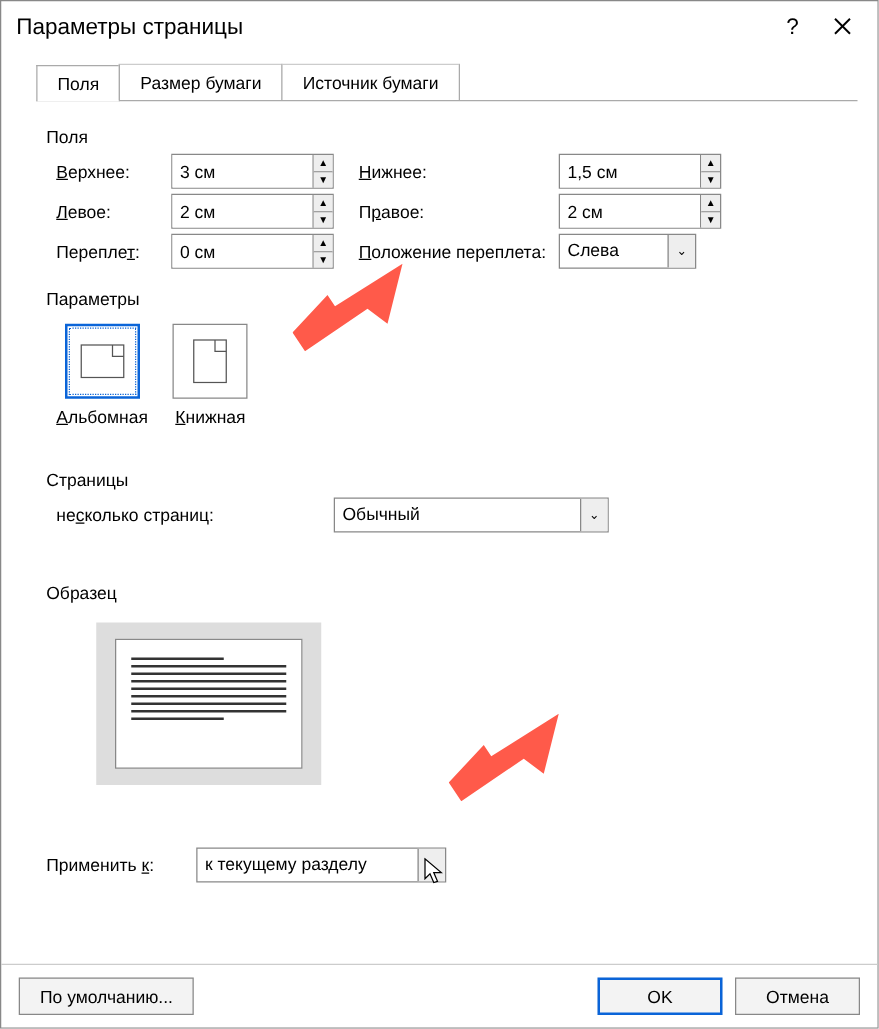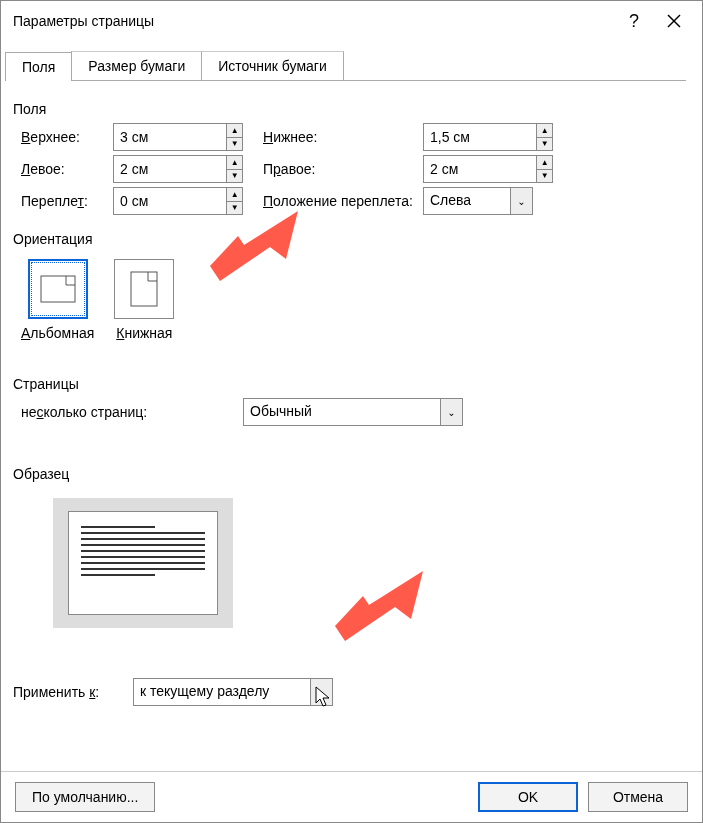--- a/index.html
+++ b/index.html
@@ -1,21 +1,21 @@
 <!DOCTYPE html>
 <html><head>
 <meta charset="utf-8">
 <style>
   * { box-sizing: border-box; font-family: "Segoe UI", Tahoma, sans-serif; font-size: 14px; }
   body { margin: 0; background: #fff; }
   .window { width: 703px; height: 823px; border: 1px solid #888; position: relative; background: #fff; display: flex; flex-direction: column; }
   .titlebar { height: 40px; display: flex; align-items: center; padding: 0 8px 0 12px; }
-  .titlebar .title { flex: 1; font-size: 14px; }
+  .titlebar .title { flex: 1; font-size: 18px; }
   .titlebar .btn { width: 40px; height: 40px; display: flex; align-items: center; justify-content: center; font-size: 18px; }
-  .content { flex: 1; padding: 10px 16px 0 4px; display: flex; flex-direction: column; }
+  .content { flex: 1; padding: 10px 16px 0 28px; display: flex; flex-direction: column; }
   .tabs { display: flex; border-bottom: 1px solid #aaa; }
   .tab { padding: 6px 16px; border: 1px solid #aaa; border-bottom: none; margin-right: -1px; background: #fff; position: relative; top: 1px; }
   .tab.inactive { top: 0; border-top: 1px solid #ccc; }
   .tab.active { background: #fff; }
   .panel { flex: 1; padding: 12px 8px 0 8px; position: relative; }
   .group-label { margin: 8px 0 6px 0; }
   .row { display: flex; align-items: center; margin: 4px 0; }
   .lbl { width: 100px; padding-left: 8px; }
   .lbl2 { width: 180px; padding-left: 20px; }
   .spin { display: flex; width: 130px; border: 1px solid #888; height: 28px; background: #fff; }
@@ -118,21 +118,21 @@
               <div class="sb">▼</div>
             </div>
         </div>
         <div class="lbl2"><u>П</u>оложение переплета:</div>
         <div class="select">
           <span>Слева</span>
           <div class="dd">⌄</div>
         </div>
       </div>
 
-      <div class="group-label" style="margin-top:16px">Ориентация</div>
+      <div class="group-label" style="margin-top:16px">Параметры</div>
       <div class="orient-row">
         <div class="orient">
           <div class="box sel">
             <svg width="36" height="28" viewBox="0 0 36 28">
                 <rect x="1" y="1" width="34" height="26" fill="#fff" stroke="#555"></rect>
                 <polyline points="26,1 26,10 35,10" fill="none" stroke="#555"></polyline>
               </svg>
           </div>
           <div><u>А</u>льбомная</div>
         </div>

